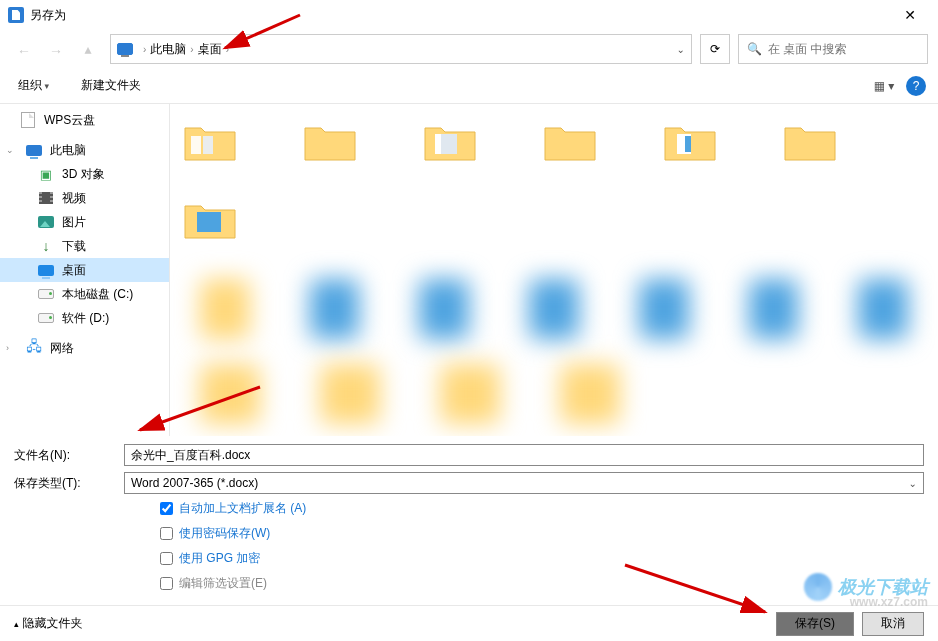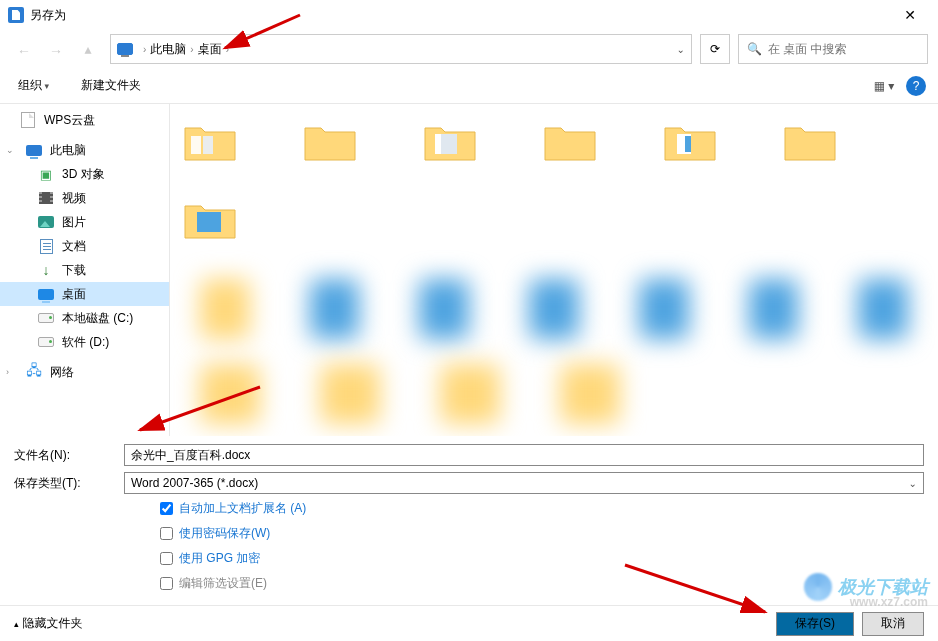--- a/index.html
+++ b/index.html
@@ -62,21 +62,21 @@
 .options { padding-left: 146px; margin-top: 6px; }
 .options .opt { display: flex; align-items: flex-start; gap: 6px; margin-bottom: 8px; color: #1976d2; cursor: pointer; }
 .options .opt.gray { color: #888; }
 .options .opt input { margin-top: 2px; }
 
 
 .footer { position: absolute; bottom: 0; left: 0; right: 0; height: 36px; border-top: 1px solid #e8e8e8; display: flex; align-items: center; padding: 0 14px; }
 .footer .expand { cursor: pointer; display: flex; align-items: center; gap: 4px; }
 .footer .spacer { flex: 1; }
 .footer button { height: 24px; padding: 0 18px; border: 1px solid #888; background: #e1e1e1; cursor: pointer; font-size: 12px; margin-left: 8px; }
-.footer button.primary { background: #0369a1; }
+.footer button.primary { background: #737373; }
 
 
 .arrow { position: absolute; pointer-events: none; }
 .arrow svg { overflow: visible; }
 
 
 .i-wps { width:14px; height:16px; border:1px solid #aaa; background:#fff; position:relative; }
 .i-wps::after { content:""; position:absolute; top:0; right:0; width:5px; height:5px; background:#ddd; clip-path: polygon(0 0,100% 100%,0 100%); }
 .i-pc { width:16px; height:11px; background:#2b7cd3; border-radius:2px; position:relative; }
 .i-pc::after { content:""; position:absolute; bottom:-3px; left:4px; width:8px; height:2px; background:#6ab0e8; }
@@ -167,26 +167,20 @@
         </span>
         <span>视频</span>
       </div>
     <div class="item indent">
         <span class="icon">
           <span class="i-pic"></span>
         </span>
         <span>图片</span>
       </div>
     <div class="item indent">
-        <span class="icon">
-          <span class="i-doc"></span>
-        </span>
-        <span>文档</span>
-      </div>
-    <div class="item indent">
         <span class="icon i-dl">↓</span>
         <span>下载</span>
       </div>
     <div class="item indent selected">
         <span class="icon">
           <span class="i-desk"></span>
         </span>
         <span>桌面</span>
       </div>
     <div class="item indent">

